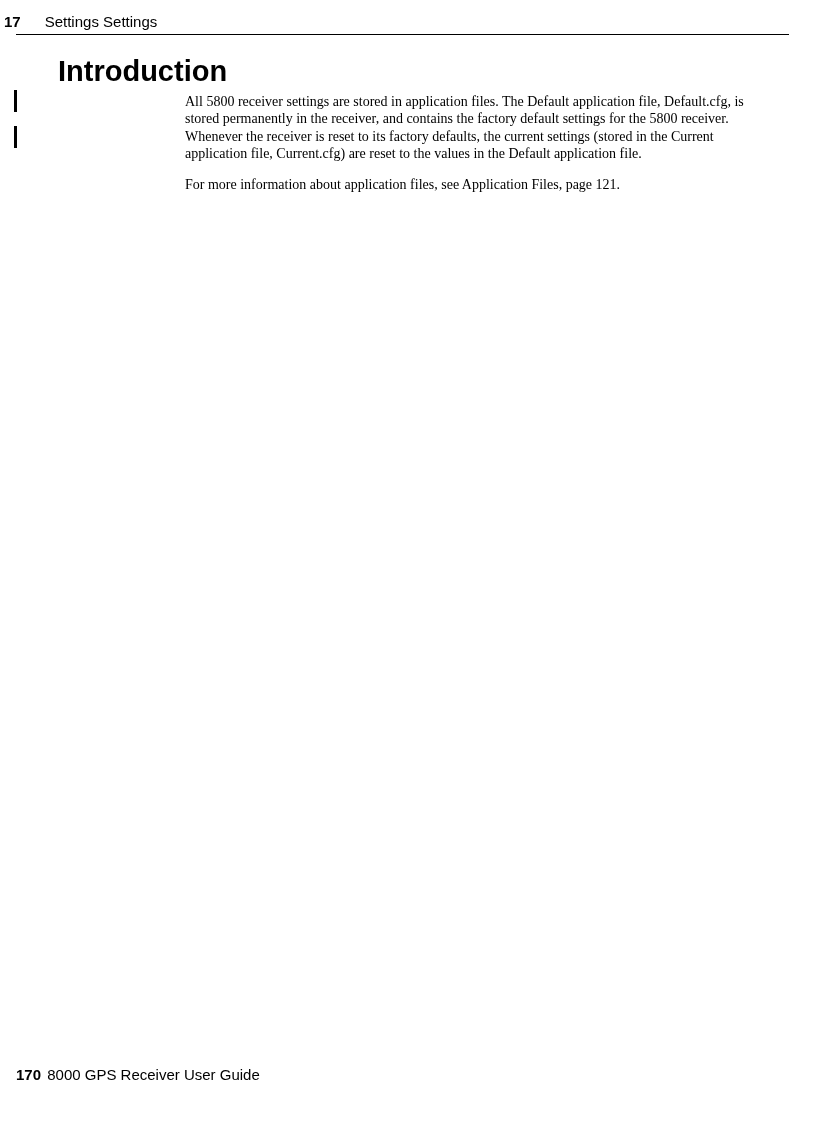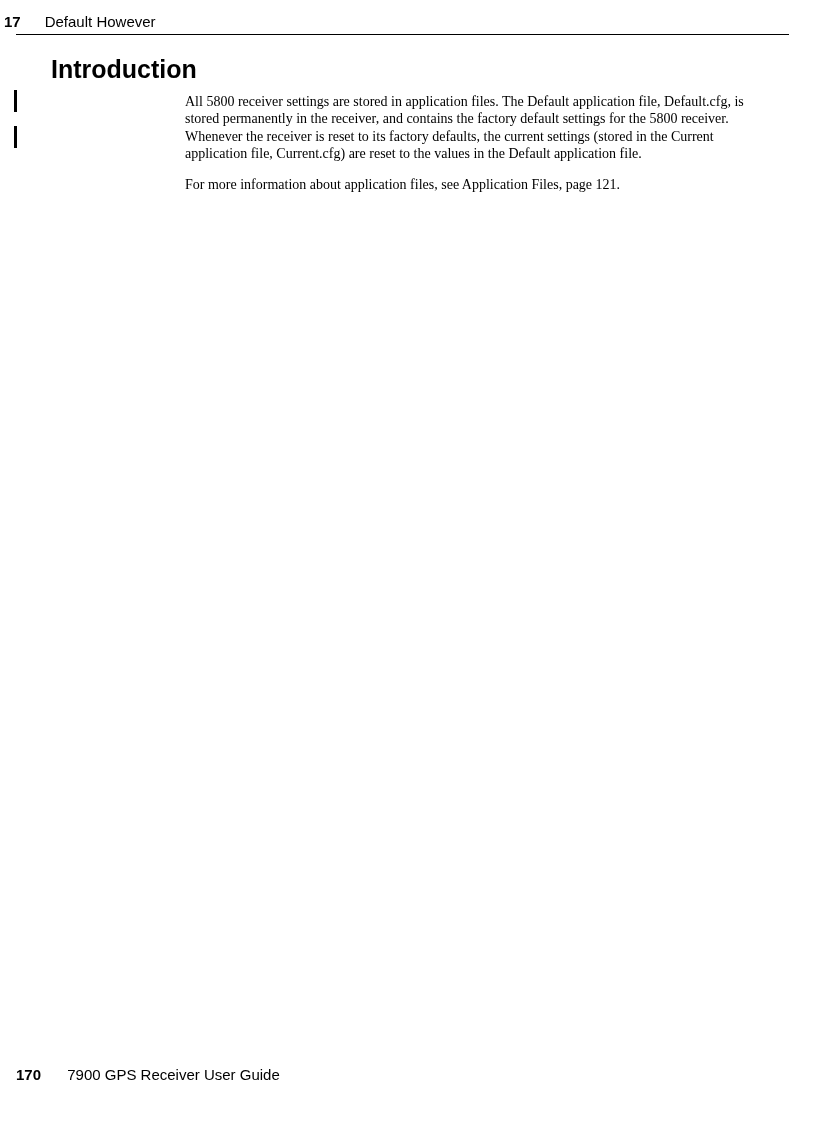--- a/index.html
+++ b/index.html
@@ -51,23 +51,23 @@
       position: absolute;
       left: 14px;
       top: 126px;
       width: 3px;
       height: 22px;
       background: #000000;
     }
     .section-heading {
       position: absolute;
       top: 55px;
-      left: 51px;
+      left: 58px;
       font-family: Arial, Helvetica, sans-serif;
-      font-size: 25px;
+      font-size: 29px;
       font-weight: bold;
     }
     .body-content {
       position: absolute;
       top: 93px;
       left: 185px;
       right: 55px;
       font-size: 14px;
       line-height: 1.24;
     }
@@ -76,38 +76,38 @@
     }
     .footer {
       position: absolute;
       bottom: 38px;
       left: 16px;
       font-family: Arial, Helvetica, sans-serif;
       font-size: 15px;
     }
     .footer-page {
       font-weight: bold;
-      margin-right: 22px;
+      margin-right: 2px;
     }
   </style>
 </head>
 <body>
 
 <div class="header">
   <span class="header-chapter-num">17</span>
-  <span class="header-chapter-title">Default However</span>
+  <span class="header-chapter-title">Settings Settings</span>
 </div>
 <div class="header-rule"></div>
 
 <div class="change-bar-1"></div>
 <div class="change-bar-2"></div>
 
 <h1 class="section-heading">Introduction</h1>
 
 <div class="body-content">
   <p>All 5800 receiver settings are stored in application files. The Default application file, Default.cfg, is stored permanently in the receiver, and contains the factory default settings for the 5800 receiver. Whenever the receiver is reset to its factory defaults, the current settings (stored in the Current application file, Current.cfg) are reset to the values in the Default application file.</p>
   <p>For more information about application files, see Application Files, page 121.</p>
 </div>
 
 <div class="footer">
   <span class="footer-page">170</span>
-  <span>7900 GPS Receiver User Guide</span>
+  <span>8000 GPS Receiver User Guide</span>
 </div>
 
 </body></html>

